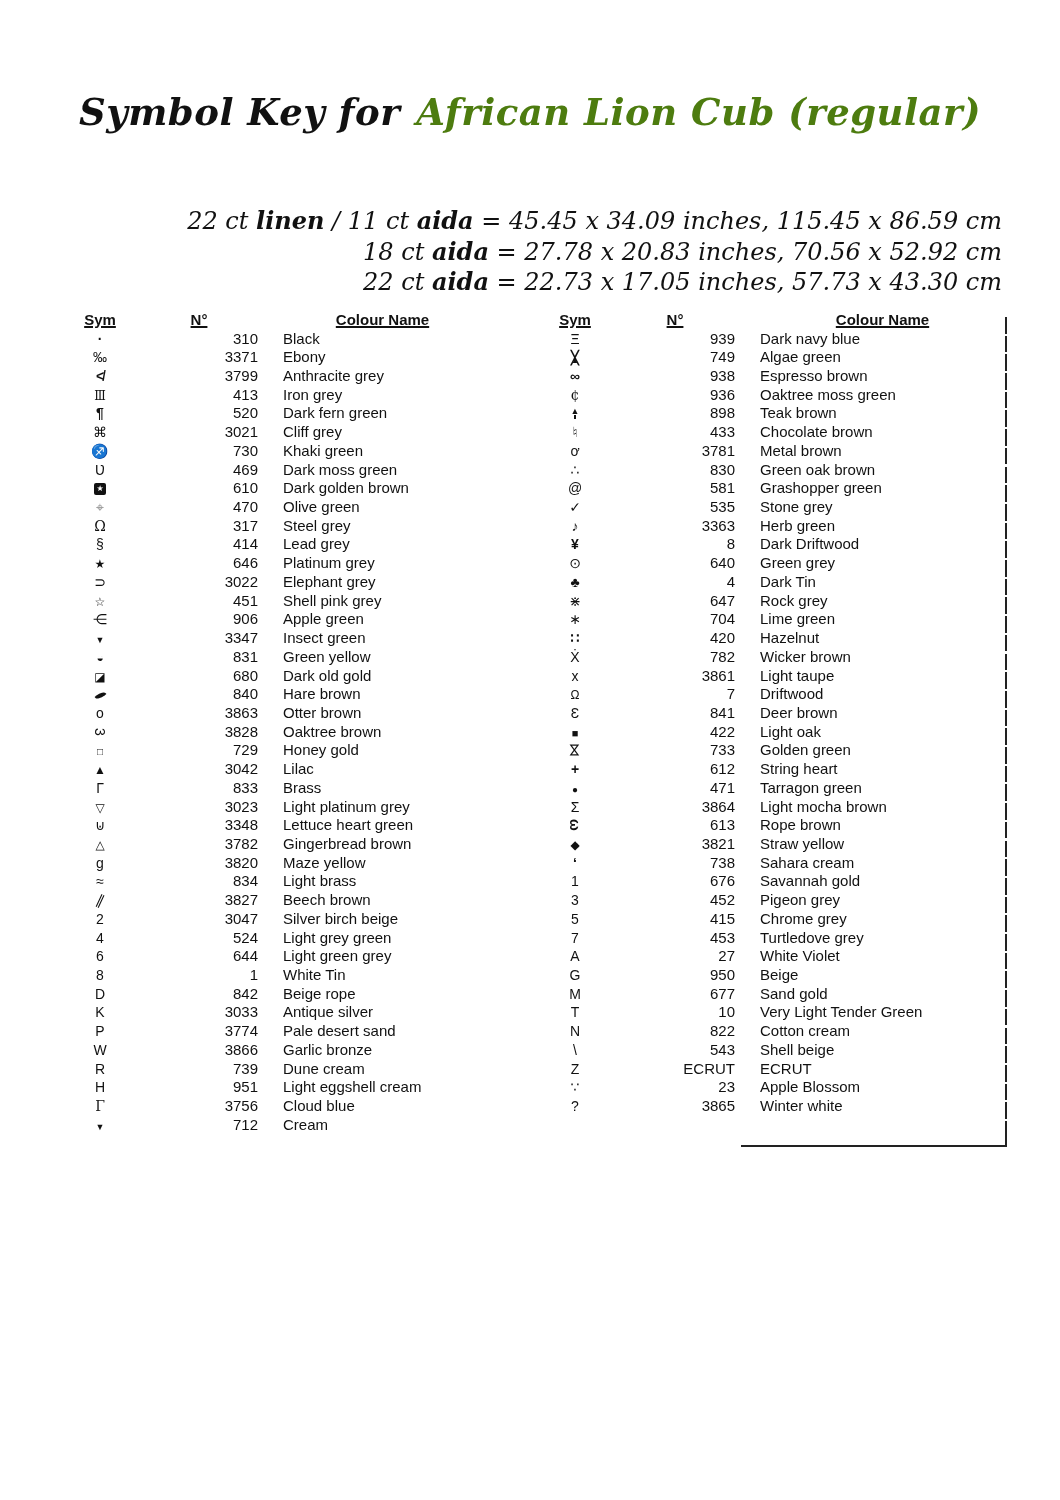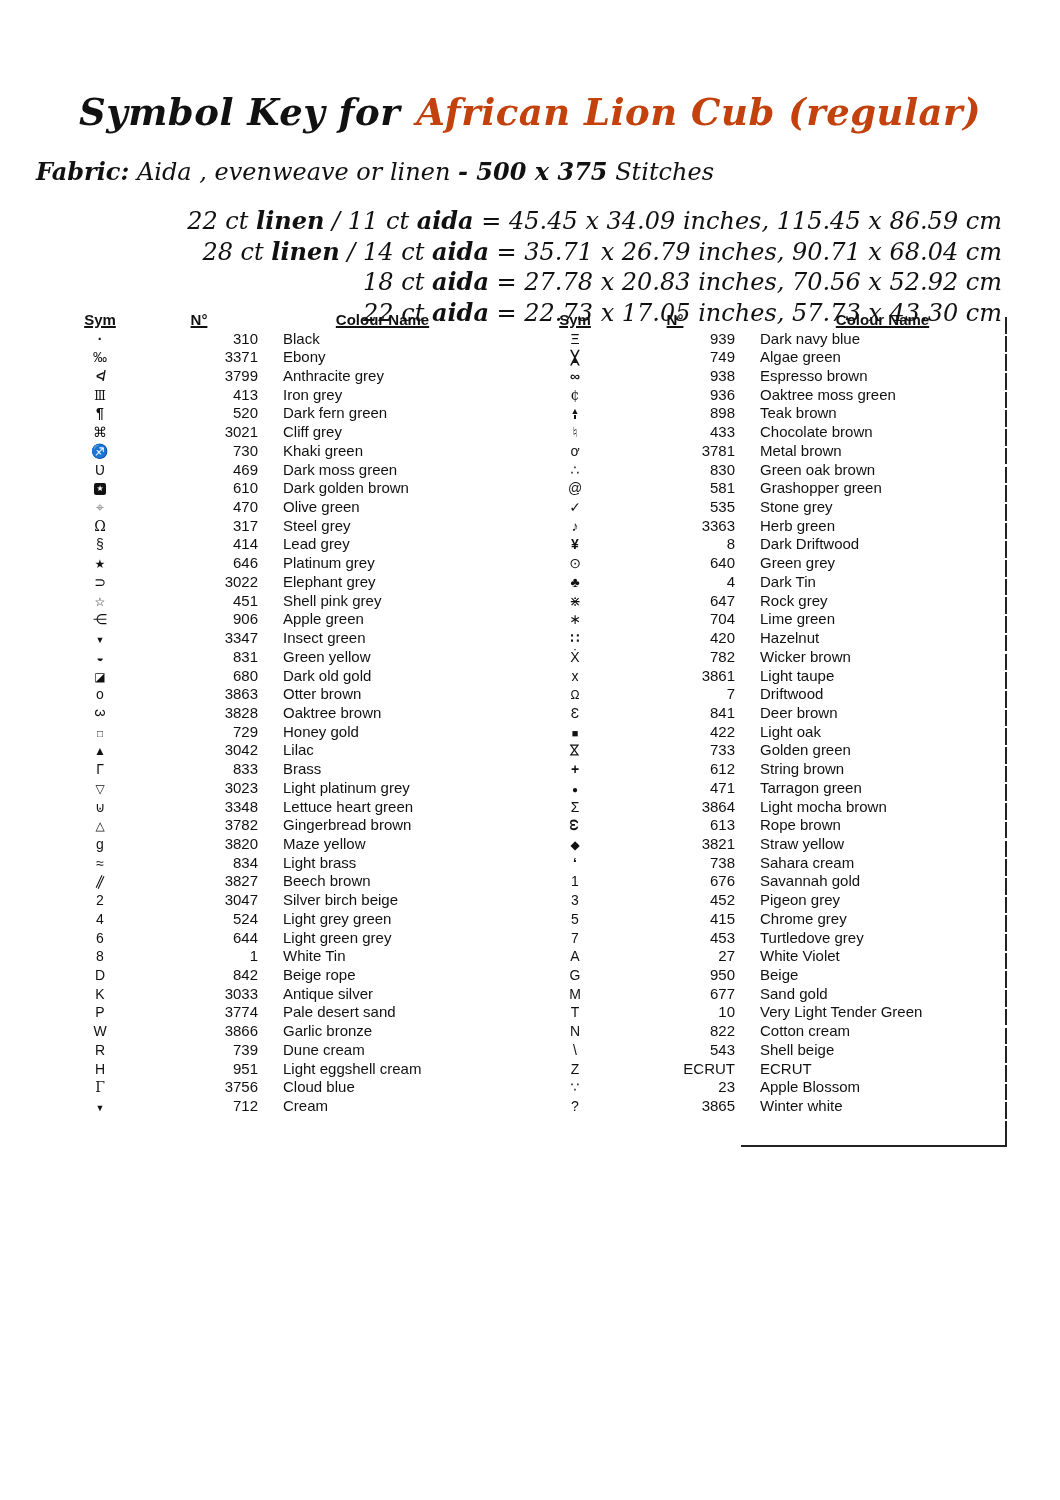--- a/index.html
+++ b/index.html
@@ -66,28 +66,26 @@
          background:repeating-linear-gradient(to bottom,#222 0 16.5px,transparent 16.5px 18.7px);}
   .vhook{position:absolute;left:1005px;top:1137px;width:2px;height:9px;background:#222;}
   .hline{position:absolute;left:741px;top:1145px;width:266px;height:2px;background:#222;}
 </style>
 </head>
 <body>
 
 <div class="page">
 
   <div class="title">
-    <span>Symbol Key for</span><span class="pattern" style="color: #c2410c;">African Lion Cub (regular)</span>
+    <span>Symbol Key for</span><span class="pattern" style="color: #4d7c0f;">African Lion Cub (regular)</span>
   </div>
 
-  <div class="fabric-line1"><span class="b">Fabric:</span><span>  Aida , evenweave or  linen </span><span class="b">- 500 x 375</span><span> Stitches</span></div>
 
   <div class="size-lines">
       <div><span>22 ct </span><span class="b">linen</span><span> / 11 ct </span><span class="b">aida</span><span> = 45.45 x 34.09 inches, 115.45 x 86.59 cm</span></div>
-      <div><span>28 ct </span><span class="b">linen</span><span> / 14 ct </span><span class="b">aida</span><span> = 35.71 x 26.79 inches, 90.71 x 68.04 cm</span></div>
       <div><span>18 ct </span><span class="b">aida</span><span>  = 27.78 x 20.83 inches, 70.56 x 52.92 cm</span></div>
       <div><span>22 ct </span><span class="b">aida</span><span> = 22.73 x 17.05 inches, 57.73 x 43.30 cm</span></div>
     </div>
 
   <div class="col col-left">
     <div class="thead">
       <span class="cell sym">Sym</span>
       <span class="cell num">N°</span>
       <span class="cell name">Colour Name</span>
     </div>
@@ -181,20 +179,25 @@
           <span class="cell sym"><span class="g s12">◒</span></span>
           <span class="cell num">831</span>
           <span class="cell name">Green yellow</span>
         </div>
         <div class="trow">
           <span class="cell sym"><span class="g s12">◪</span></span>
           <span class="cell num">680</span>
           <span class="cell name">Dark old gold</span>
         </div>
         <div class="trow">
+          <span class="cell sym"><span class="g leaf"></span></span>
+          <span class="cell num">840</span>
+          <span class="cell name">Hare brown</span>
+        </div>
+        <div class="trow">
           <span class="cell sym"><span class="g">o</span></span>
           <span class="cell num">3863</span>
           <span class="cell name">Otter brown</span>
         </div>
         <div class="trow">
           <span class="cell sym"><span class="g rot90">3</span></span>
           <span class="cell num">3828</span>
           <span class="cell name">Oaktree brown</span>
         </div>
         <div class="trow">
@@ -423,21 +426,21 @@
           <span class="cell name">Light oak</span>
         </div>
         <div class="trow">
           <span class="cell sym"><span class="g rot90">⋈</span></span>
           <span class="cell num">733</span>
           <span class="cell name">Golden green</span>
         </div>
         <div class="trow">
           <span class="cell sym"><span class="g b">+</span></span>
           <span class="cell num">612</span>
-          <span class="cell name">String brown</span>
+          <span class="cell name">String heart</span>
         </div>
         <div class="trow">
           <span class="cell sym"><span class="g s10">●</span></span>
           <span class="cell num">471</span>
           <span class="cell name">Tarragon green</span>
         </div>
         <div class="trow">
           <span class="cell sym"><span class="g">Σ</span></span>
           <span class="cell num">3864</span>
           <span class="cell name">Light mocha brown</span>

